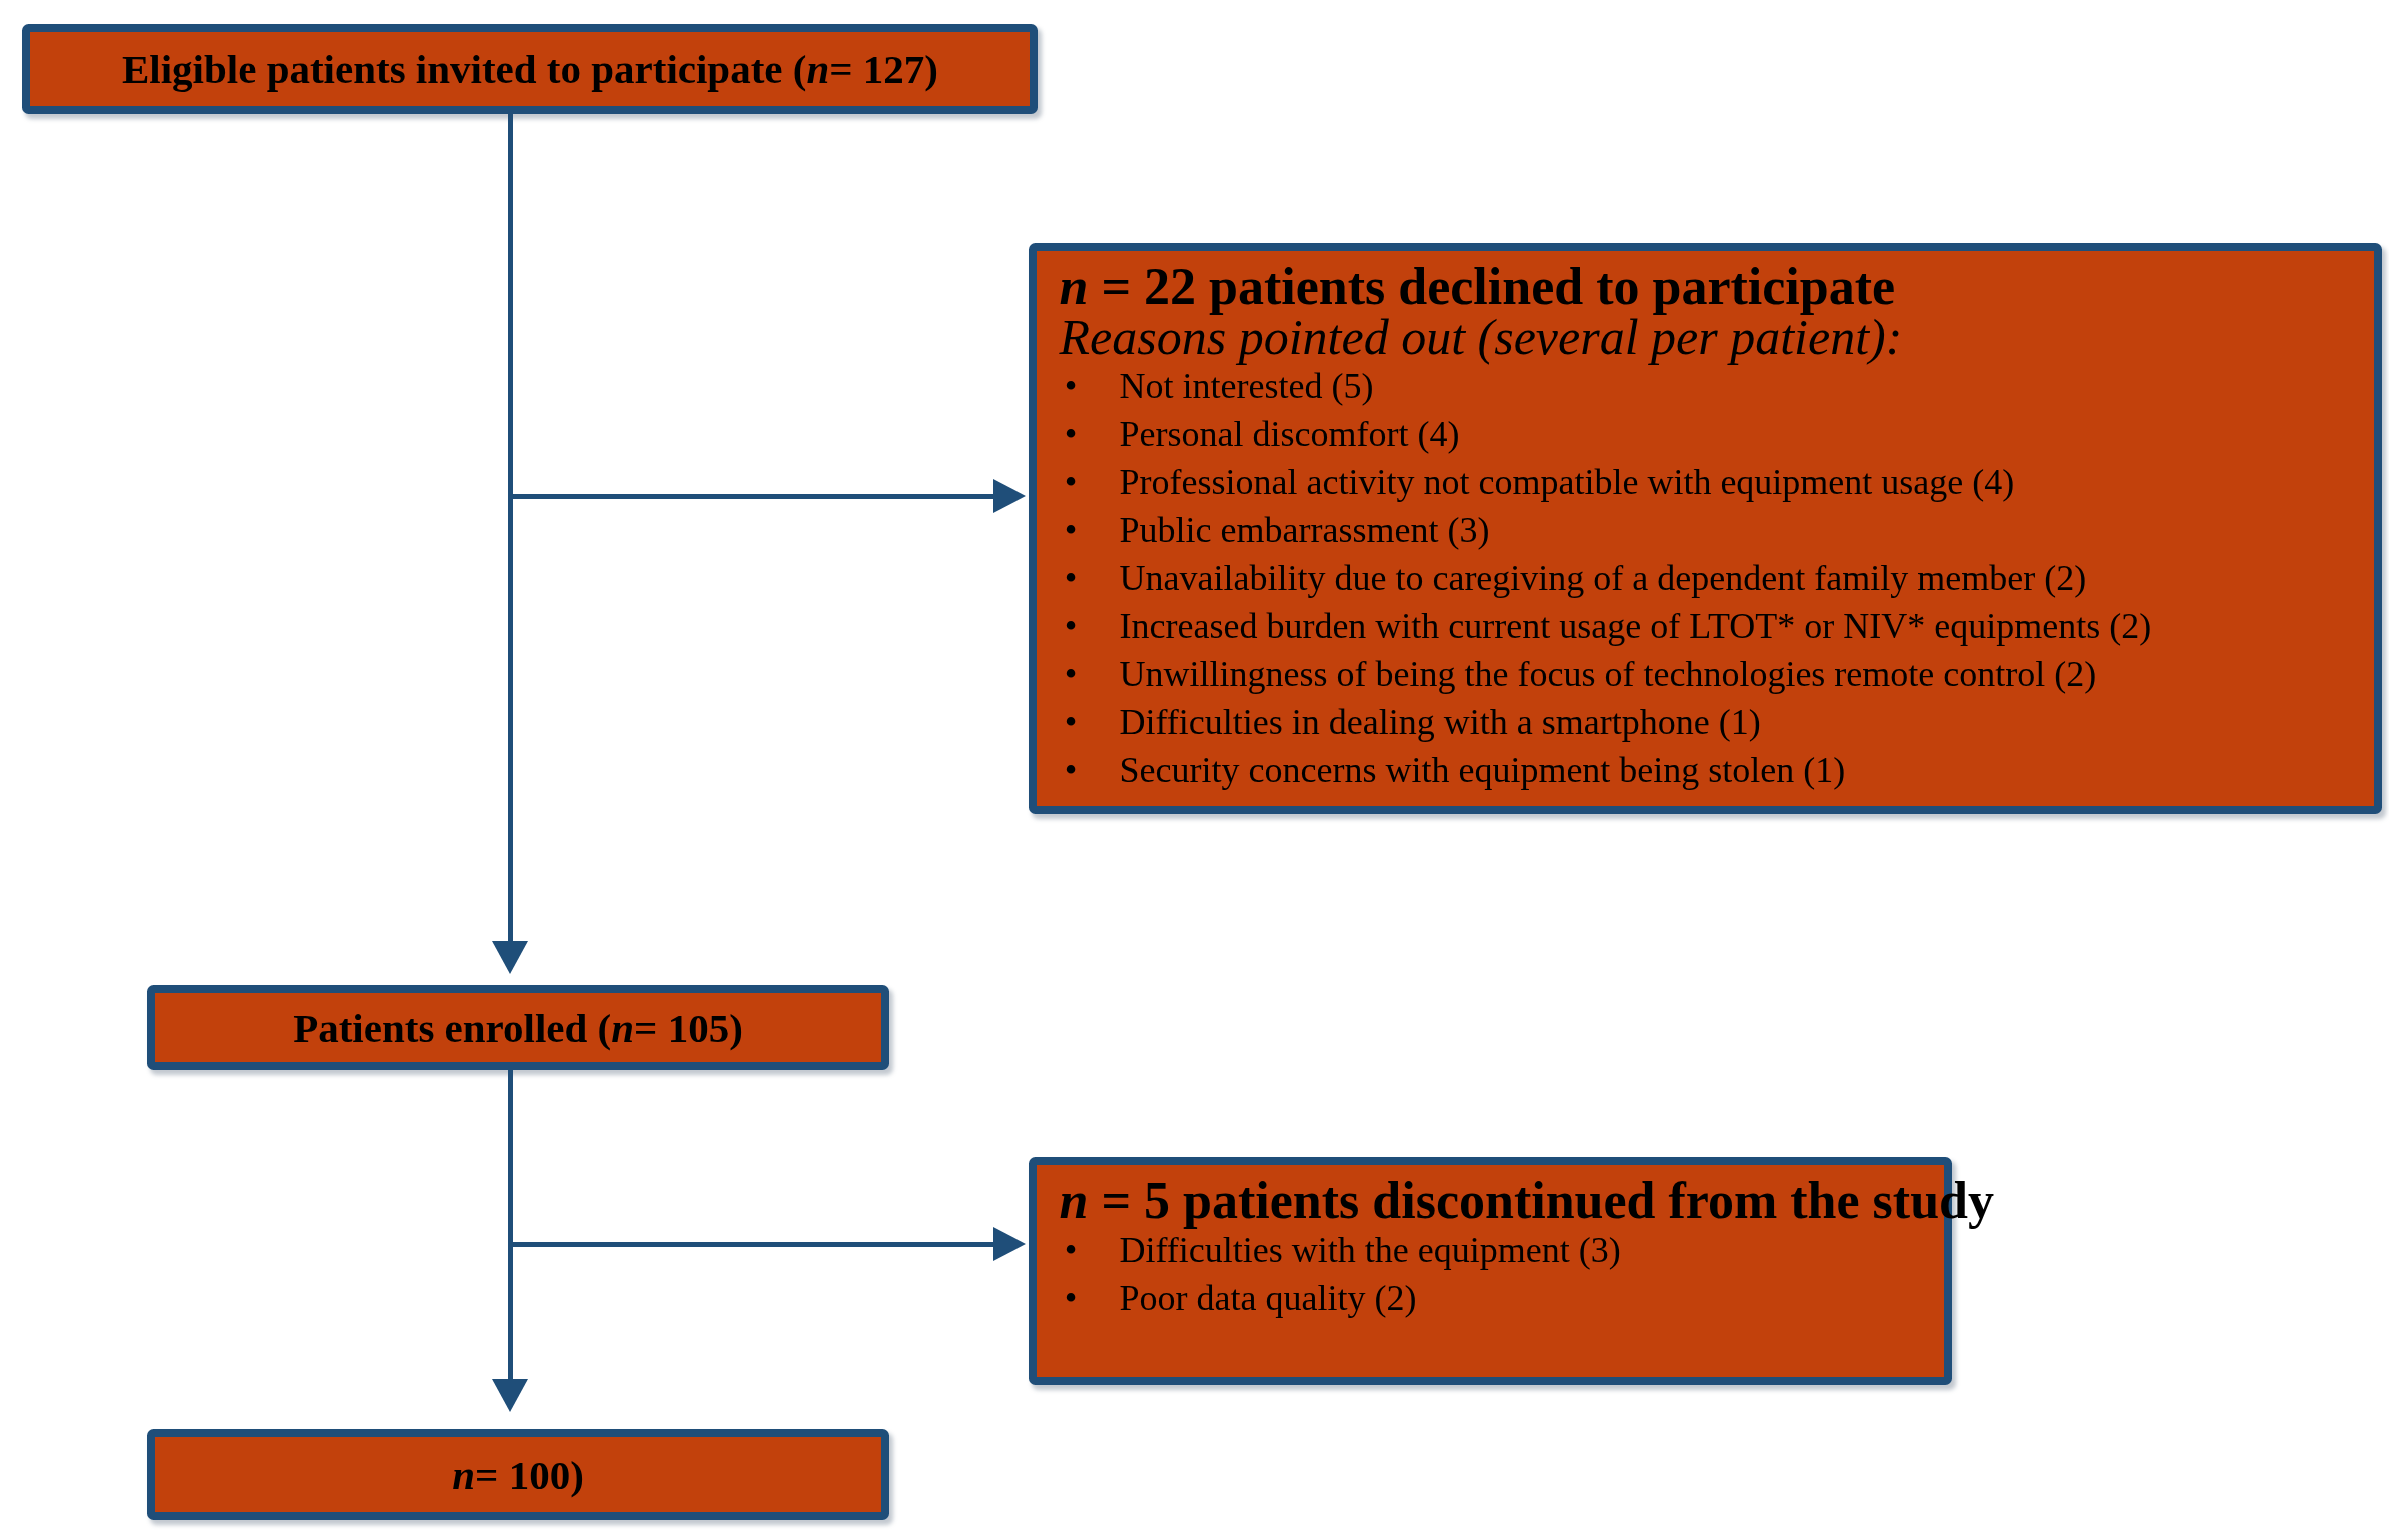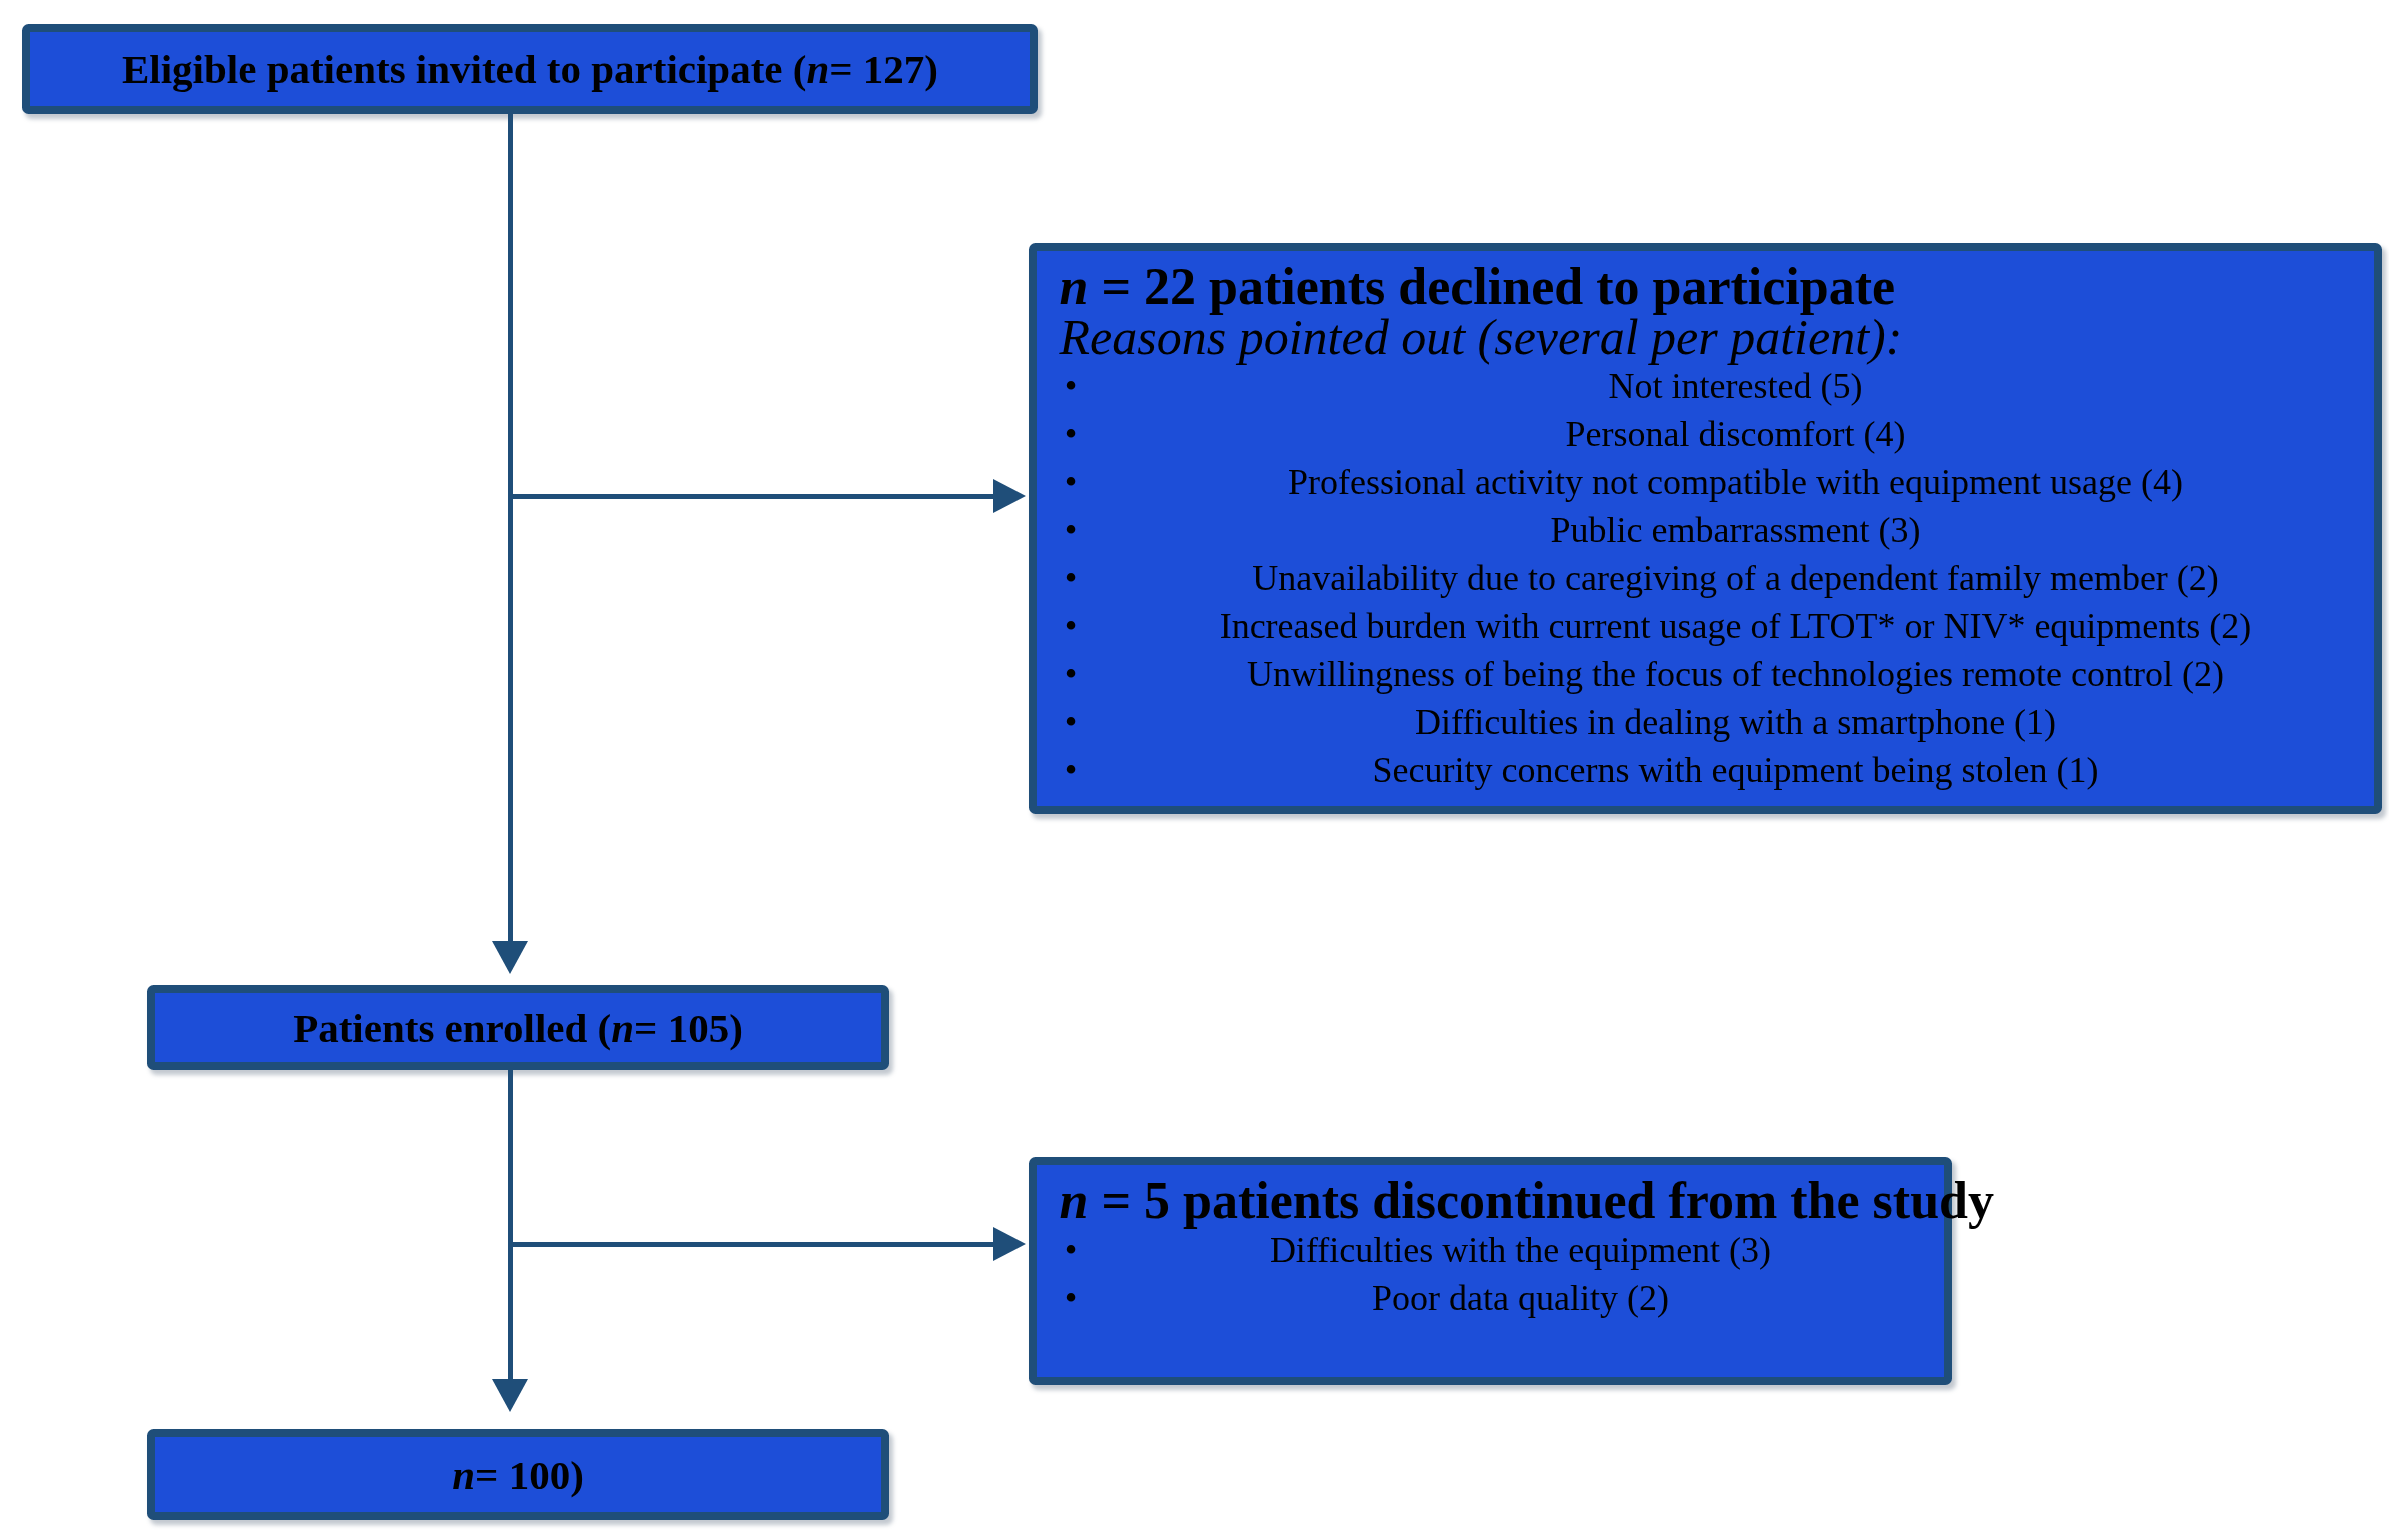--- a/index.html
+++ b/index.html
@@ -14,21 +14,21 @@
     background: #FFFFFF;
     font-family: "Liberation Serif", "DejaVu Serif", serif;
     color: #000000;
     overflow: hidden;
   }
   .flow-box {
     position: absolute;
     box-sizing: border-box;
     border: 8.6px solid #1F4E79;
     border-radius: 6.6px;
-    background: #1d4ed8;
+    background: #c2410c;
     box-shadow: 3.3px 4.6px 4px rgba(96, 114, 132, 0.38);
   }
   .center-box {
     display: flex;
     align-items: center;
     justify-content: center;
     font-size: 41px;
     font-weight: bold;
     text-align: center;
   }
@@ -61,21 +61,21 @@
     display: flex;
     font-size: 36px;
     line-height: 48px;
     white-space: nowrap;
   }
   .bullet-glyph {
     flex: 0 0 60px;
     padding-left: 5.3px;
     box-sizing: border-box;
   }
-  .bullet-text { flex: 1 1 auto; text-align: center; }
+  .bullet-text { flex: 1 1 auto; }
 
   .ital { font-style: italic; }
 
   #footnote {
     position: absolute;
     left: 1029px;
     top: 836px;
     width: 1353px;
     text-align: right;
     font-size: 34px;

